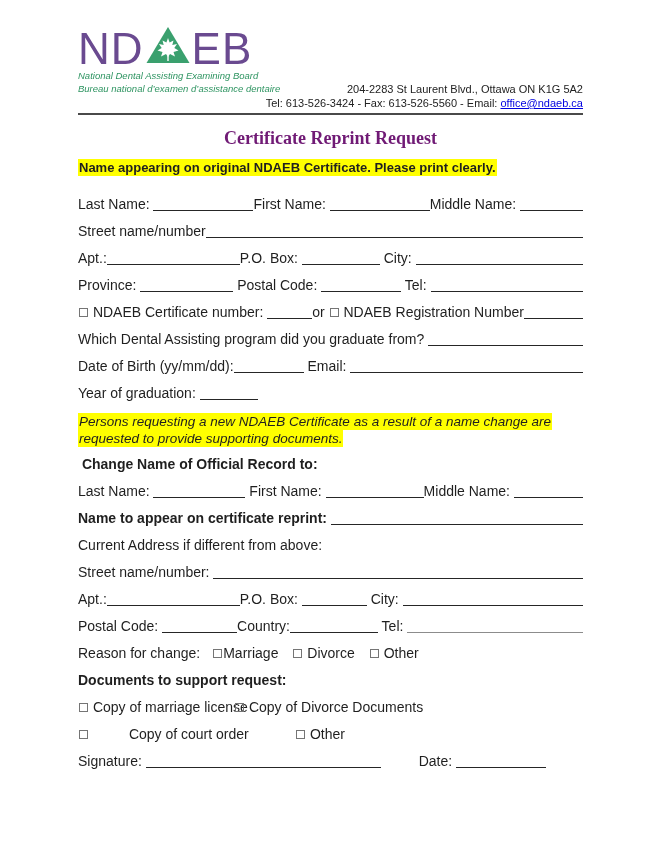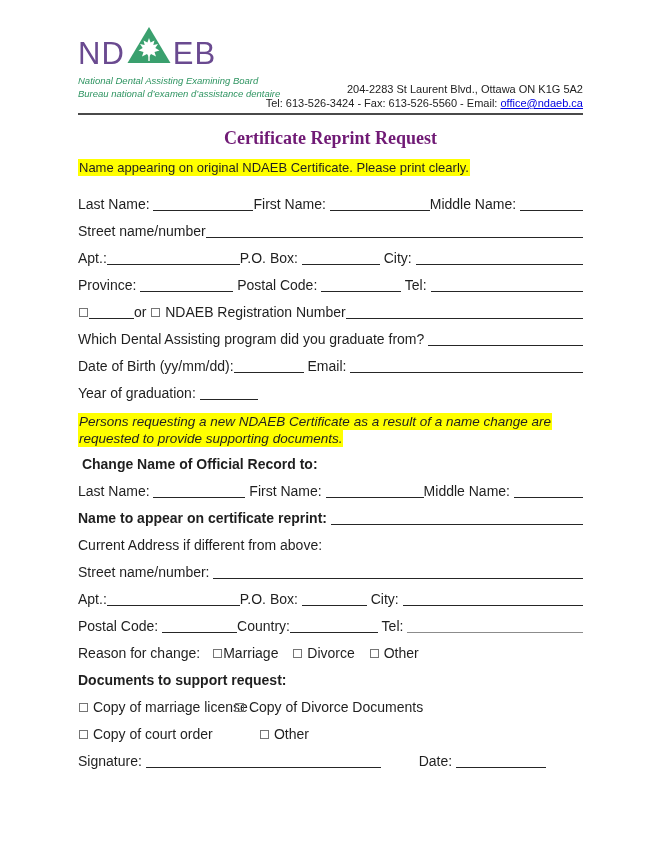--- a/index.html
+++ b/index.html
@@ -2,30 +2,30 @@
 <html><head>
 <meta charset="utf-8">
 <style>
   html,body{margin:0;padding:0;background:#ffffff;width:657px;height:851px;overflow:hidden;}
   body{font-family:"Liberation Sans",sans-serif;color:#1f1f1f;}
   .page{width:505px;padding:26px 74px 0 78px;}
 
   
   .header{position:relative;height:84px;}
   .logo-word{display:flex;align-items:baseline;}
-  .logo-letter{font-size:31px;line-height:40px;font-weight:400;color:#6a4a90;letter-spacing:1px;}
+  .logo-letter{font-size:44px;line-height:40px;font-weight:400;color:#6a4a90;letter-spacing:1px;}
   .logo-tri{margin:0 2px;}
   .tagline{font-family:Liberation Sans, sans-serif;font-style:italic;font-size:9.5px;line-height:12px;color:#2e9461;margin-top:1px;}
   .contact{position:absolute;right:0;bottom:0;text-align:right;font-size:11px;line-height:14px;color:#222;}
   .email{color:#0000e0;text-decoration:underline;cursor:pointer;}
   .hr{border-top:2px solid #4a4a4a;margin-top:3px;}
 
   
   .title{font-family:"Liberation Serif",serif;font-weight:bold;font-size:18px;line-height:22px;text-align:center;margin-top:12px;color:#701a75;}
-  .notice1{margin-top:10px;font-weight:normal;font-size:13px;line-height:18px;}
+  .notice1{margin-top:10px;font-weight:bold;font-size:13px;line-height:18px;}
   .notice2{margin-top:4px;margin-bottom:10px;font-style:italic;font-size:13.5px;line-height:17px;}
   .hl{background:#ffff00;padding:1px 1px;box-decoration-break:clone;-webkit-box-decoration-break:clone;}
 
   
   .rows{margin-top:20px;}
   .rows.g2{margin-top:0;}
   .rows.sig{margin-top:6px;}
   .frow{display:flex;align-items:center;font-size:14px;line-height:15px;margin-bottom:12px;}
   .lbl{white-space:pre;flex:0 0 auto;}
   .lbl.b{font-weight:bold;}
@@ -90,20 +90,21 @@
       <div class="frow">
         <span class="lbl">Province: </span>
         <span class="blank" style="width: 93px;"></span>
         <span class="lbl"> Postal Code: </span>
         <span class="blank" style="width: 80px;"></span>
         <span class="lbl"> Tel: </span>
         <span class="blank fill"></span>
       </div>
       <div class="frow">
         <span class="cb"></span>
+        <span class="lbl"> NDAEB Certificate number: </span>
         <span class="blank" style="width: 45px;"></span>
         <span class="lbl">or </span>
         <span class="cb"></span>
         <span class="lbl"> NDAEB Registration Number</span>
         <span class="blank fill"></span>
       </div>
       <div class="frow">
         <span class="lbl">Which Dental Assisting program did you graduate from? </span>
         <span class="blank fill"></span>
       </div>
@@ -176,21 +177,21 @@
         <span class="lbl b">Documents to support request:</span>
       </div>
       <div class="frow">
         <span class="cb"></span>
         <span class="lbl" style="width: 145px;"> Copy of marriage license</span>
         <span class="cb"></span>
         <span class="lbl"> Copy of Divorce Documents</span>
       </div>
       <div class="frow">
         <span class="cb"></span>
-        <span class="lbl" style="width: 170px;"> Copy of court order</span>
+        <span class="lbl" style="width: 170px; margin-left: 36px;"> Copy of court order</span>
         <span class="cb"></span>
         <span class="lbl"> Other</span>
       </div>
     </div>
 
   <div class="rows sig">
       <div class="frow">
         <span class="lbl">Signature: </span>
         <span class="blank" style="width: 235px;"></span>
         <span class="gap" style="width: 38px;"></span>

